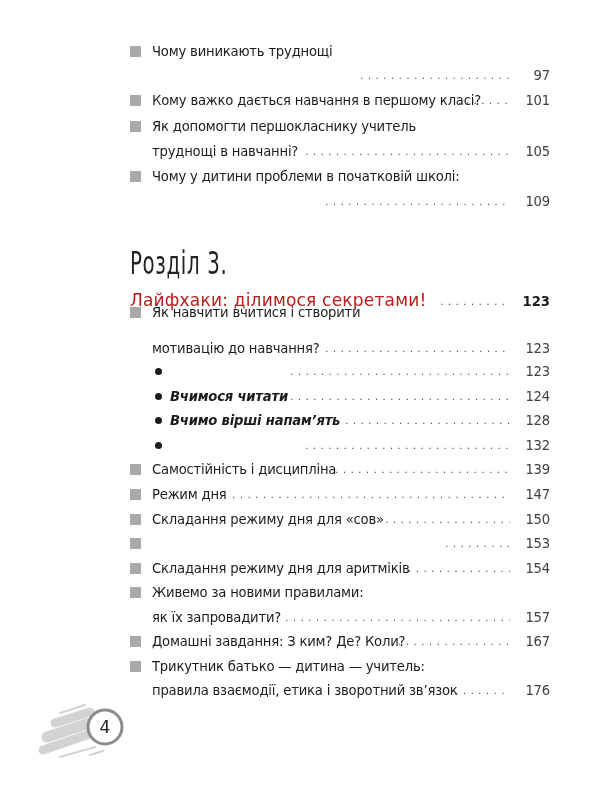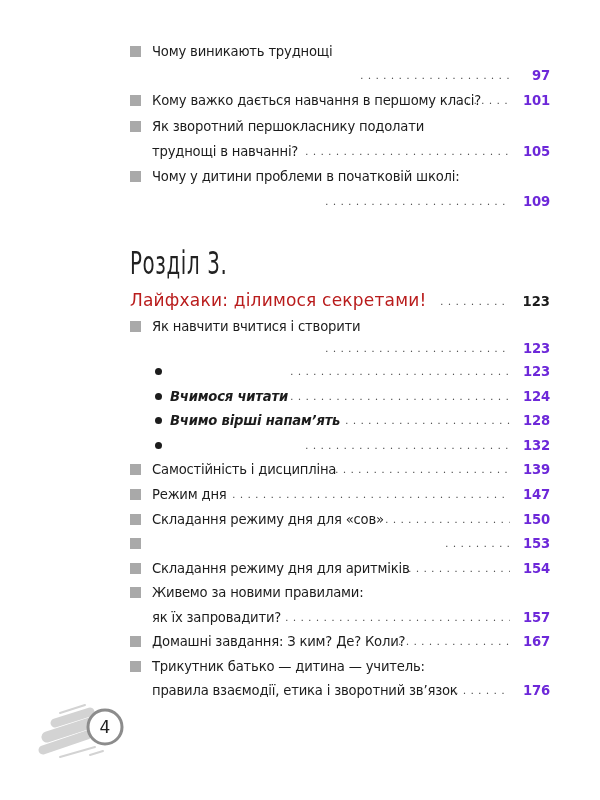--- a/index.html
+++ b/index.html
@@ -17,21 +17,21 @@
   }
   .dot {
     position: absolute; left: 155px; top: 8px; width: 7px; height: 7px; border-radius: 50%; background: #1c1c1c;
   }
   .txt { position: absolute; left: 152px; white-space: nowrap; text-align: center; }
   .txt.it { left: 170px; font-style: italic; font-weight: bold; }
   .leader {
     position: absolute; height: 24px; overflow: hidden; white-space: nowrap; color: #555;
     letter-spacing: 4.2px; font-size: 11px; text-align: right;
   }
-  .pg { position: absolute; right: 50px; font-weight: bold; color: #6d28d9; }
+  .pg { position: absolute; right: 50px; font-weight: normal; color: #404040; }
   .chapter-label {
     position: absolute; left: 130px; top: 243px;
     font-family: "DejaVu Sans", sans-serif; font-size: 32px; font-weight: normal;
     letter-spacing: 1px; color: #222; transform: scaleX(0.62); transform-origin: left top;
     line-height: 40px;
   }
   .chapter-title {
     position: absolute; left: 130px; top: 288px; font-size: 17px; font-weight: normal; color: #b91c1c;
     line-height: 24px; letter-spacing: 0.2px;
   }
@@ -55,21 +55,21 @@
 
   <div class="row" style="top:89px">
     <span class="sq"></span>
     <span class="txt">Кому важко дається навчання в першому класі?</span>
     <span class="leader" style="left:458px;width:52px">....................................................................</span>
     <span class="pg">101</span>
   </div>
 
   <div class="row" style="top:115px">
     <span class="sq"></span>
-    <span class="txt">Як зворотний першокласнику подолати</span>
+    <span class="txt">Як допомогти першокласнику учитель</span>
   </div>
   <div class="row" style="top:140px">
     <span class="txt">труднощі в навчанні?</span>
     <span class="leader" style="left:305px;width:205px">....................................................................</span>
     <span class="pg">105</span>
   </div>
 
   <div class="row" style="top:165px">
     <span class="sq"></span>
     <span class="txt">Чому у дитини проблеми в початковій школі:</span>
@@ -77,25 +77,26 @@
   <div class="row" style="top:190px">
     <span class="leader" style="left:325px;width:185px">....................................................................</span>
     <span class="pg">109</span>
   </div>
 
   <div class="chapter-label">Розділ 3.</div>
   <div class="chapter-title">Лайфхаки: ділимося секретами!</div>
   <span class="chapter-leader" style="left:440px;width:70px">....................................................................</span>
   <span class="chapter-pg">123</span>
 
-  <div class="row" style="top:315px">
+  <div class="row" style="top:301px">
     <span class="sq"></span>
     <span class="txt">Як навчити вчитися і створити</span>
   </div>
   <div class="row" style="top:337px">
+    <span class="txt">мотивацію до навчання?</span>
     <span class="leader" style="left:325px;width:185px">....................................................................</span>
     <span class="pg">123</span>
   </div>
 
   <div class="row" style="top:360px">
     <span class="dot"></span>
     <span class="leader" style="left:290px;width:220px">....................................................................</span>
     <span class="pg">123</span>
   </div>
   <div class="row" style="top:385px">

